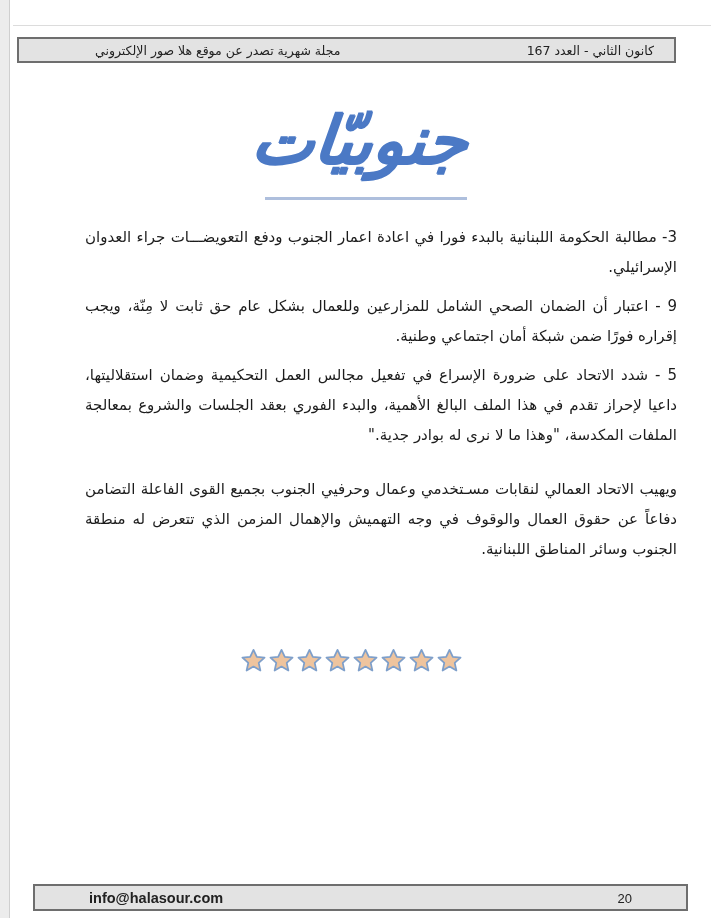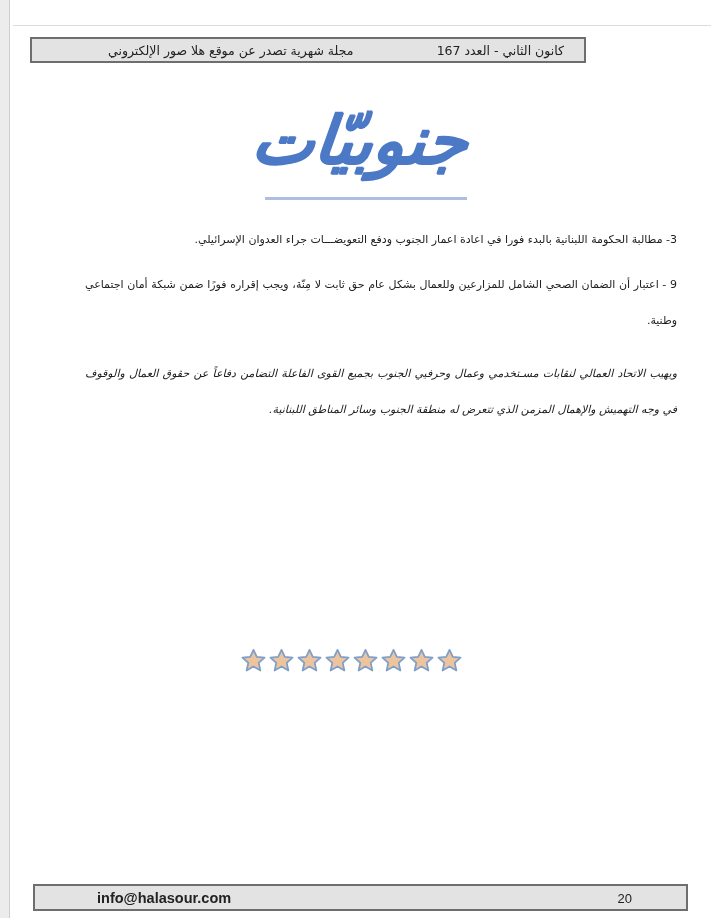--- a/index.html
+++ b/index.html
@@ -14,51 +14,51 @@
   }
   .frame-top {
     position:absolute; left:13px; right:9px; top:25px; height:1px;
     background:#dcdcdc;
   }
   
   .bar {
     position:absolute; background:var(--bar-fill,#e3e3e3);
     border:2px solid var(--bar-border,#6e6e6e); box-sizing:border-box;
   }
-  .header-bar { left:30px; width:556px; top:37px; height:26px; }
+  .header-bar { left:17px; width:659px; top:37px; height:26px; }
   .footer-bar { left:33px; width:655px; top:884px; height:27px; }
   .header-bar span, .footer-bar span {
     position:absolute; top:50%; transform:translateY(-50%);
     white-space:nowrap; color:#222;
   }
   .magazine { left:76px; font-size:12.5px; direction:rtl; }
   .issue    { right:20px; font-size:12.5px; direction:rtl; }
-  .email    { left:62px; font-family:"Liberation Sans", sans-serif; font-weight:bold; font-size:14.5px; color:#1a1a1a; }
+  .email    { left:54px; font-family:"Liberation Sans", sans-serif; font-weight:bold; font-size:14.5px; color:#1a1a1a; }
   .page-num { right:54px; font-family:"Liberation Sans", sans-serif; font-size:13px; color:#1a1a1a; }
   
   .title-wrap { position:absolute; top:94px; left:0; width:720px; text-align:center; }
   .title {
     display:inline-block; direction:rtl;
     font-size:66px; line-height:94px; font-weight:bold; font-style:italic;
     color:var(--title-blue,#4b79c5);
     transform:skewX(-6deg);
     text-shadow:1px 1px 0 var(--title-blue,#4b79c5);
   }
   .title-underline {
     position:absolute; top:197px; left:265px; width:202px; height:3px;
     background:var(--underline-blue,#aebfdd);
   }
   
   .content {
     position:absolute; top:222px; left:85px; width:592px;
     direction:rtl; text-align:justify; text-justify:inter-word;
-    font-size:11px; line-height:36px; color:var(--text-color,#1c1c1c);
+    font-size:15px; line-height:30px; color:var(--text-color,#1c1c1c);
   }
   .para { margin:0 0 9px 0; }
-  .para.closing { margin-top:17px;font-style:italic; }
+  .para.closing { margin-top:24px; }
   
   .stars {
     position:absolute; top:648px; left:0; width:702px;
     display:flex; justify-content:center; gap:3px;
   }
   .star { width:25px; height:25px; }
   .star polygon {
     fill:var(--star-fill,#eec49e);
     stroke:var(--star-stroke,#7e9fca);
     stroke-width:1.7; stroke-linejoin:round;
@@ -78,20 +78,21 @@
   </div>
 
   <div class="title-wrap">
     <div class="title">جنوبيّات</div>
   </div>
   <div class="title-underline"></div>
 
   <div class="content">
     <p class="para">3- مطالبة الحكومة اللبنانية بالبدء فورا في اعادة اعمار الجنوب ودفع التعويضـــات جراء العدوان الإسرائيلي.</p>
     <p class="para">9 - اعتبار أن الضمان الصحي الشامل للمزارعين وللعمال بشكل عام حق ثابت لا مِنّة، ويجب إقراره فورًا ضمن شبكة أمان اجتماعي وطنية.</p>
+    <p class="para">5 - شدد الاتحاد على ضرورة الإسراع في تفعيل مجالس العمل التحكيمية وضمان استقلاليتها، داعيا لإحراز تقدم في هذا الملف البالغ الأهمية، والبدء الفوري بعقد الجلسات والشروع بمعالجة الملفات المكدسة، "وهذا ما لا نرى له بوادر جدية."</p>
     <p class="para closing">ويهيب الاتحاد العمالي لنقابات مسـتخدمي وعمال وحرفيي الجنوب بجميع القوى الفاعلة التضامن دفاعاً عن حقوق العمال والوقوف في وجه التهميش والإهمال المزمن الذي تتعرض له منطقة الجنوب وسائر المناطق اللبنانية.</p>
   </div>
 
   <div class="stars">
     <svg class="star" viewBox="0 0 24 24">
         <polygon points="12,1.8 15.2,8.6 22.6,9.3 17,14.3 18.6,21.6 12,17.8 5.4,21.6 7,14.3 1.4,9.3 8.8,8.6"></polygon>
       </svg>
     <svg class="star" viewBox="0 0 24 24">
         <polygon points="12,1.8 15.2,8.6 22.6,9.3 17,14.3 18.6,21.6 12,17.8 5.4,21.6 7,14.3 1.4,9.3 8.8,8.6"></polygon>
       </svg>

